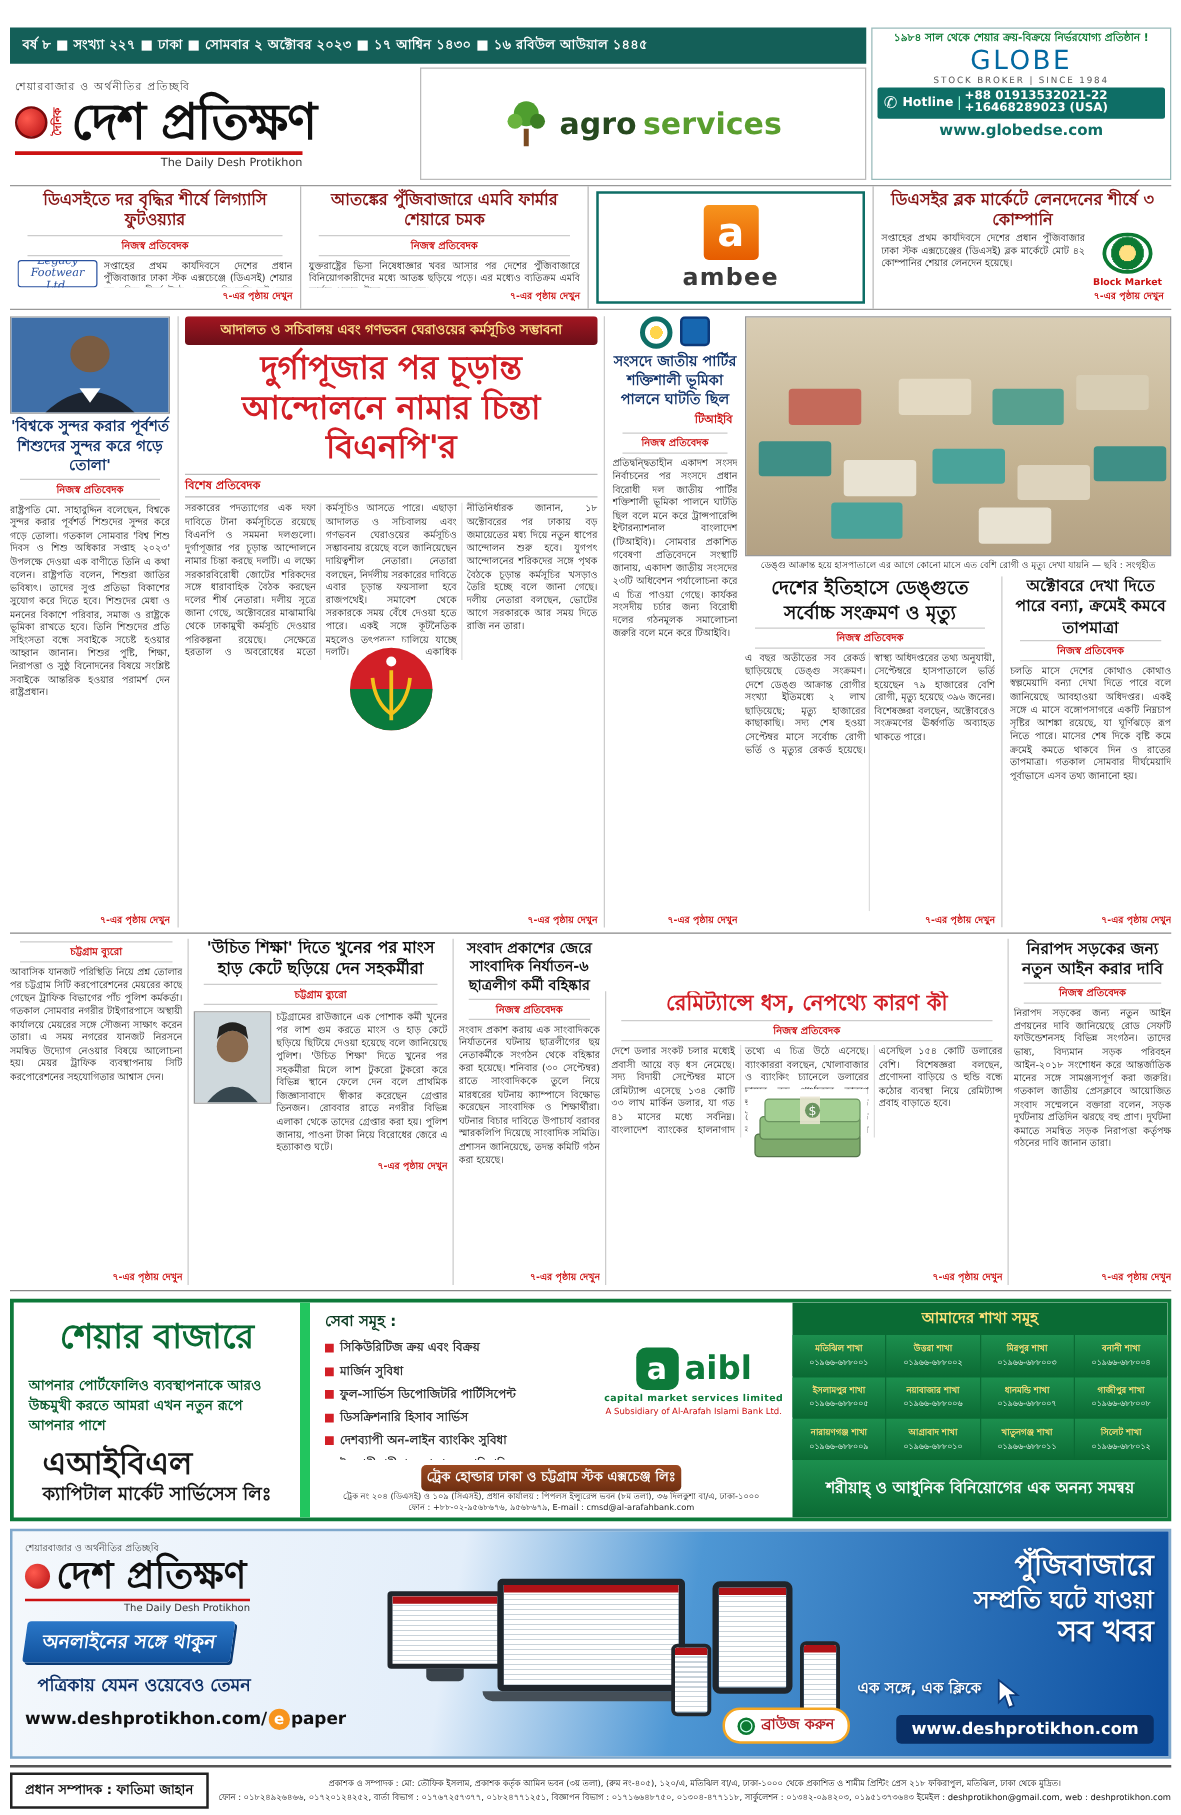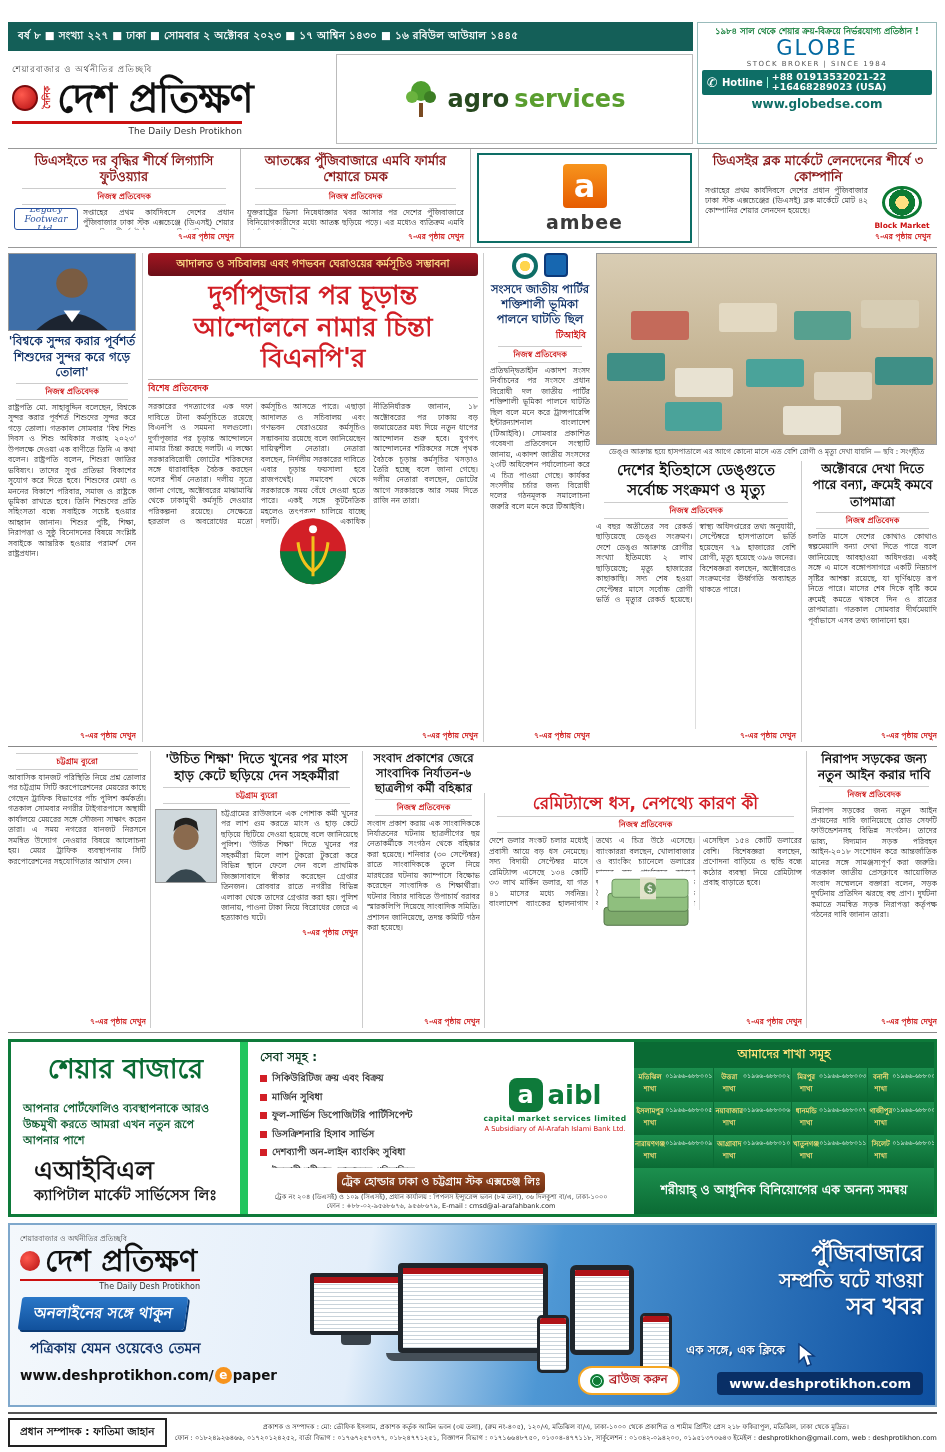--- a/index.html
+++ b/index.html
@@ -114,21 +114,21 @@
 .sv-label{font-size:9.5px;font-weight:bold;color:#333;}
 .logo-col{width:158px;display:flex;flex-direction:column;align-items:center;justify-content:center;gap:2px;padding:4px;}
 .ai-mark{width:34px;height:34px;border-radius:8px;background:#0e7a3a;color:#fff;font-size:24px;font-weight:800;display:flex;align-items:center;justify-content:center;}
 .ai-logo-row{display:flex;align-items:center;gap:5px;}
 .ai-logo-text{color:#0e7a3a;font-size:26px;font-weight:800;line-height:1;}
 .ai-logo-sub{color:#0e7a3a;font-size:7.5px;font-weight:bold;text-align:center;letter-spacing:.4px;}
 .ai-logo-tag{color:#c11;font-size:6.8px;text-align:center;}
 .branches{width:300px;display:flex;flex-direction:column;}
 .br-title{background:#0a6b34;color:#ffe27a;font-size:12px;font-weight:800;text-align:center;padding:3px 0;}
 .br-grid{flex:1;display:grid;grid-template-columns:repeat(4,1fr);gap:1px;background:#0a6b34;}
-.br-cell{background:linear-gradient(#1c8f4e,#0b6b34);text-align:center;padding:3px 1px;display:flex;flex-direction:row;justify-content:center;}
+.br-cell{background:linear-gradient(#1c8f4e,#0b6b34);text-align:center;padding:3px 1px;display:flex;flex-direction:column;justify-content:center;}
 .br-name{color:#ffe27a;font-size:6.8px;font-weight:bold;}
 .br-phone{color:#fff;font-size:6.3px;}
 .aibl-bottom{display:flex;height:46px;}
 .trek{flex:1;padding:2px 6px;text-align:center;}
 .trek-title{background:linear-gradient(#9c4a22,#6e2f12);color:#fff;font-size:10.5px;font-weight:800;border-radius:4px;padding:2px 4px;display:inline-block;}
 .trek-line{font-size:6.6px;color:#222;line-height:1.35;}
 .shariah{width:300px;background:linear-gradient(#1c8f4e,#0b6b34);color:#fff;font-size:12.5px;font-weight:800;display:flex;align-items:center;justify-content:center;text-align:center;padding:0 8px;}
 
 
 .promo{margin-top:6px;border:2px solid #7fa8cc;height:184px;position:relative;overflow:hidden;background:linear-gradient(100deg,#f4f8fc 0%,#e3eefa 38%,#4e97d4 58%,#0d4fa0 100%);}

